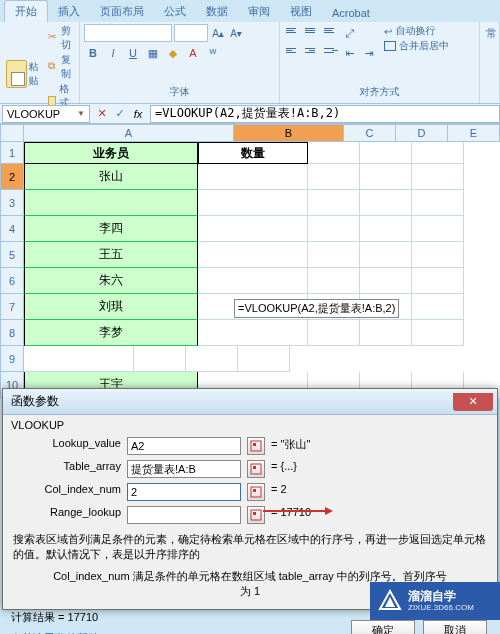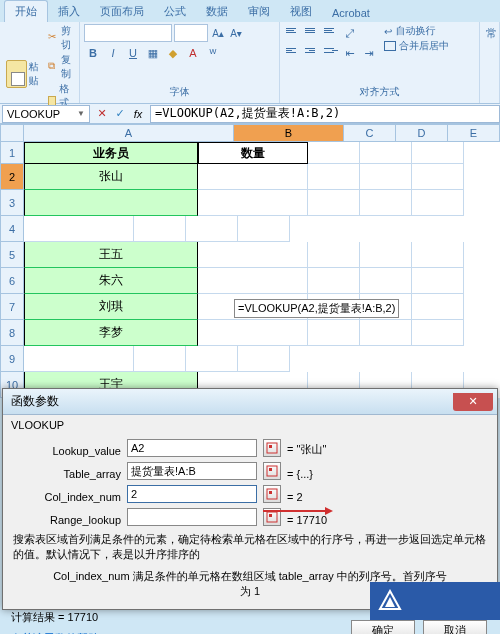--- a/index.html
+++ b/index.html
@@ -73,23 +73,23 @@
 .cellA { width:174px; }
 .cellC,.cellD,.cellE { width:52px; }
 .formula-overlay { position:absolute; left:234px; top:175px; font-size:11px; color:#000; background:#fff; border:1px solid #888; padding:1px 3px; z-index:2; white-space:nowrap; }
 
 
 .dialog { position:absolute; left:2px; top:388px; width:496px; height:222px; background:#f0f0f0; border:1px solid #707070; box-shadow:0 0 8px rgba(0,0,0,0.4); font-size:11px; z-index:3; }
 .dlg-title { height:26px; background:linear-gradient(#eaf4fb,#c8dff0); border-bottom:1px solid #a0b8d0; display:flex; align-items:center; justify-content:space-between; padding:0 4px 0 8px; font-size:12px; }
 .dlg-close { width:40px; height:18px; background:#c75050; color:#fff; display:flex; align-items:center; justify-content:center; border-radius:0 0 3px 3px; font-size:11px; }
 .dlg-body { padding:4px 8px; }
 .dlg-func { font-size:11px; margin-bottom:6px; }
-.arg-row { display:flex; align-items:flex-end; gap:6px; margin-bottom:3px; height:20px; }
+.arg-row { display:flex; align-items:flex-start; gap:6px; margin-bottom:3px; height:20px; }
 .arg-label { width:110px; text-align:right; font-size:11px; }
-.arg-input { width:130px; height:18px; border:1px solid #888; background:#fff; padding:0 3px; font-size:11px; }
+.arg-input { width:114px; height:18px; border:1px solid #888; background:#fff; padding:0 3px; font-size:11px; }
 .arg-input.active { border:1px solid #3b6ea5; }
 .ref-btn { width:18px; height:18px; border:1px solid #888; background:linear-gradient(#fff,#ddd); display:flex; align-items:center; justify-content:center; }
 .ref-btn svg { width:12px; height:12px; }
 .arg-eval { font-size:11px; color:#000; }
 .red-hint { position:absolute; right:2px; top:58px; width:135px; font-size:10px; color:#d03030; line-height:1.3; }
 .arrow-red { position:absolute; left:260px; top:92px; width:70px; height:8px; }
 .arrow-red::before { content:""; position:absolute; left:0; right:8px; top:3px; height:2px; background:#d03030; }
 .arrow-red::after { content:""; position:absolute; right:0; top:0; border-left:8px solid #d03030; border-top:4px solid transparent; border-bottom:4px solid transparent; }
 .dlg-desc { font-size:11px; color:#000; margin-top:6px; line-height:1.4; padding:0 2px; }
 .dlg-desc2 { font-size:11px; color:#000; margin-top:6px; text-align:center; padding:0 40px; line-height:1.4; }
@@ -266,20 +266,21 @@
       <div class="row h26">
     <div class="rowhdr">3</div>
     <div class="cell cellA datacell"></div>
     <div class="cell cellB"></div>
     <div class="cell cellC"></div>
     <div class="cell cellD"></div>
     <div class="cell cellE"></div>
       </div>
       <div class="row h26">
     <div class="rowhdr">4</div>
+    <div class="cell cellA datacell">李四</div>
     <div class="cell cellB"></div>
     <div class="cell cellC"></div>
     <div class="cell cellD"></div>
     <div class="cell cellE"></div>
       </div>
       <div class="row h26">
     <div class="rowhdr">5</div>
     <div class="cell cellA datacell">王五</div>
     <div class="cell cellB"></div>
     <div class="cell cellC"></div>
@@ -397,13 +398,17 @@
       <button class="dlg-btn">取消</button>
     </div>
   </div>
 </div>
 
 <div class="watermark">
   <svg class="wm-logo" viewBox="0 0 24 24">
     <polygon points="12,2 22,20 2,20" fill="none" stroke="#fff" stroke-width="2"></polygon>
     <polygon points="12,8 17,18 7,18" fill="#fff"></polygon>
   </svg>
+  <div class="wm-text">
+    <span class="wm-cn">溜溜自学</span>
+    <span class="wm-url">ZIXUE.3D66.COM</span>
+  </div>
 </div>
 
 </body></html>

